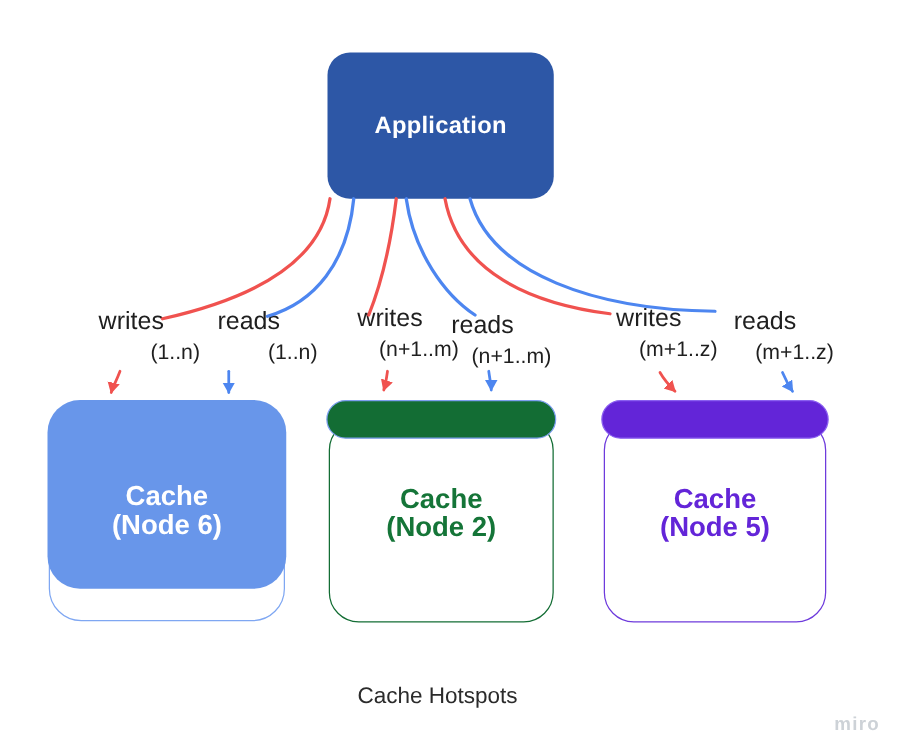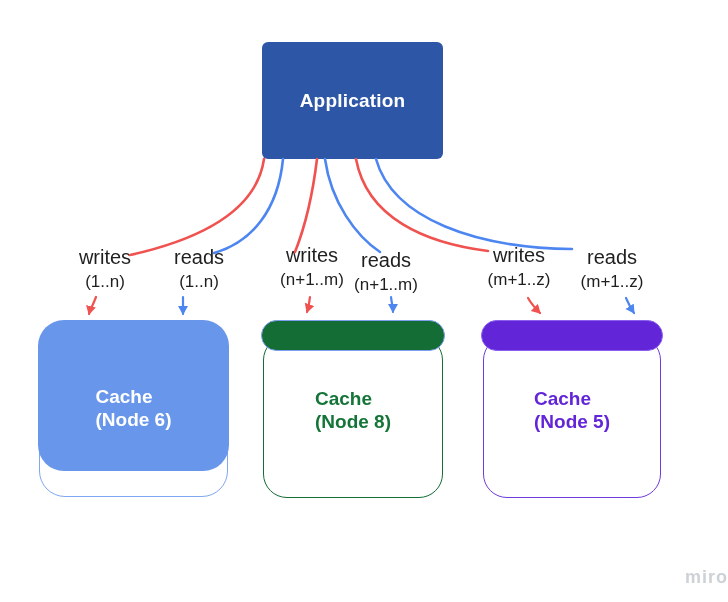--- a/index.html
+++ b/index.html
@@ -5,41 +5,41 @@
   html,body { margin:0; padding:0; background:#ffffff; }
   .canvas {
     position:relative; width:728px; height:602px; background:#ffffff;
     font-family:"Liberation Sans", sans-serif; overflow:hidden;
   }
   .abs { position:absolute; }
 
   
   .app-box {
     left:262px; top:42px; width:181px; height:117px;
-    background:var(--app-blue); border-radius:6px;
+    background:var(--app-blue); border-radius:18px;
     display:flex; align-items:center; justify-content:center;
     z-index:2;
   }
   .app-box .app-label {
     color:#ffffff; font-weight:bold; font-size:19px; letter-spacing:.2px;
   }
 
   
   .n1-outer {
     left:39px; top:322px; width:189px; height:175px;
     border:1.5px solid var(--node1-border); border-radius:26px;
     background:#ffffff; box-sizing:border-box; z-index:1;
   }
   .n1-fill {
     left:38px; top:320px; width:191px; height:151px;
     background:var(--node1-blue); border-radius:26px;
     display:flex; flex-direction:column; align-items:center; justify-content:center;
     padding-top:24px; box-sizing:border-box; z-index:2;
   }
-  .node-title { text-align:left; font-weight:bold; font-size:19px; line-height:23px; }
+  .node-title { text-align:center; font-weight:bold; font-size:22px; line-height:23px; }
   .n1-fill .node-title { color:#ffffff; }
 
   
   .n2-outer {
     left:263px; top:336px; width:180px; height:162px;
     border:1.3px solid var(--node2-green); border-radius:24px;
     background:#ffffff; box-sizing:border-box; z-index:1;
     display:flex; align-items:center; justify-content:center; padding-bottom:14px;
   }
   .n2-outer .node-title { color:var(--node2-text); }
@@ -61,37 +61,37 @@
     left:481px; top:320px; width:182px; height:31px;
     background:var(--node3-purple); border:1.5px solid var(--bar-outline3);
     border-radius:16px; box-sizing:border-box; z-index:2;
   }
 
   
   .edge-label {
     width:110px; text-align:center; color:var(--text-dark); z-index:3;
   }
   .el-action { font-size:20px; line-height:23px; }
-  .el-range  { font-size:17px; line-height:25px; }
+  .el-range  { font-size:17px; line-height:25px;text-align:right; }
 
   
   svg.overlay { position:absolute; left:0; top:0; z-index:4; }
   .conn, .arrow { fill:none; stroke-linecap:round; }
   .conn  { stroke-width:2.6px; }
   .arrow { stroke-width:2.2px; }
   .writes { stroke:var(--writes-red); }
   .reads  { stroke:var(--reads-blue); }
 
   
   .caption {
     left:250px; top:546px; width:200px; text-align:center;
     font-size:18px; color:var(--caption-gray); z-index:3;
   }
   .watermark {
-    right:0; bottom:14px; font-size:18px; font-weight:bold;
+    right:24px; bottom:14px; font-size:15px; font-weight:bold;
     letter-spacing:1px; color:var(--watermark-gray); z-index:3;
   }
 </style>
 </head>
 <body>
 
 <div class="canvas">
 
   <div class="abs app-box">
     <span class="app-label">Application</span>
@@ -101,21 +101,21 @@
   <div class="abs n1-fill">
     <div class="node-title">
       <div>Cache</div>
       <div>(Node 6)</div>
     </div>
   </div>
 
   <div class="abs n2-outer">
     <div class="node-title">
       <div>Cache</div>
-      <div>(Node 8)</div>
+      <div>(Node 2)</div>
     </div>
   </div>
   <div class="abs n2-bar"></div>
 
   <div class="abs n3-outer">
     <div class="node-title">
       <div>Cache</div>
       <div>(Node 5)</div>
     </div>
   </div>
@@ -164,16 +164,17 @@
     <path class="conn reads" d="M376,159 C393,220 478,248 572,249"></path>
 
     <path class="arrow writes" d="M96,297 C93,305 90,310 89,314" marker-end="url(#ah-red)"></path>
     <path class="arrow reads" d="M183,297 L183,314" marker-end="url(#ah-blue)"></path>
     <path class="arrow writes" d="M310,297 C309,304 308,309 307,312" marker-end="url(#ah-red)"></path>
     <path class="arrow reads" d="M391,297 C392,304 393,309 393,312" marker-end="url(#ah-blue)"></path>
     <path class="arrow writes" d="M528,298 C532,305 537,310 540,313" marker-end="url(#ah-red)"></path>
     <path class="arrow reads" d="M626,298 C629,305 632,310 634,313" marker-end="url(#ah-blue)"></path>
   </svg>
 
+  <div class="abs caption">Cache Hotspots</div>
 
   <div class="abs watermark">miro</div>
 
 </div>
 
 </body></html>

